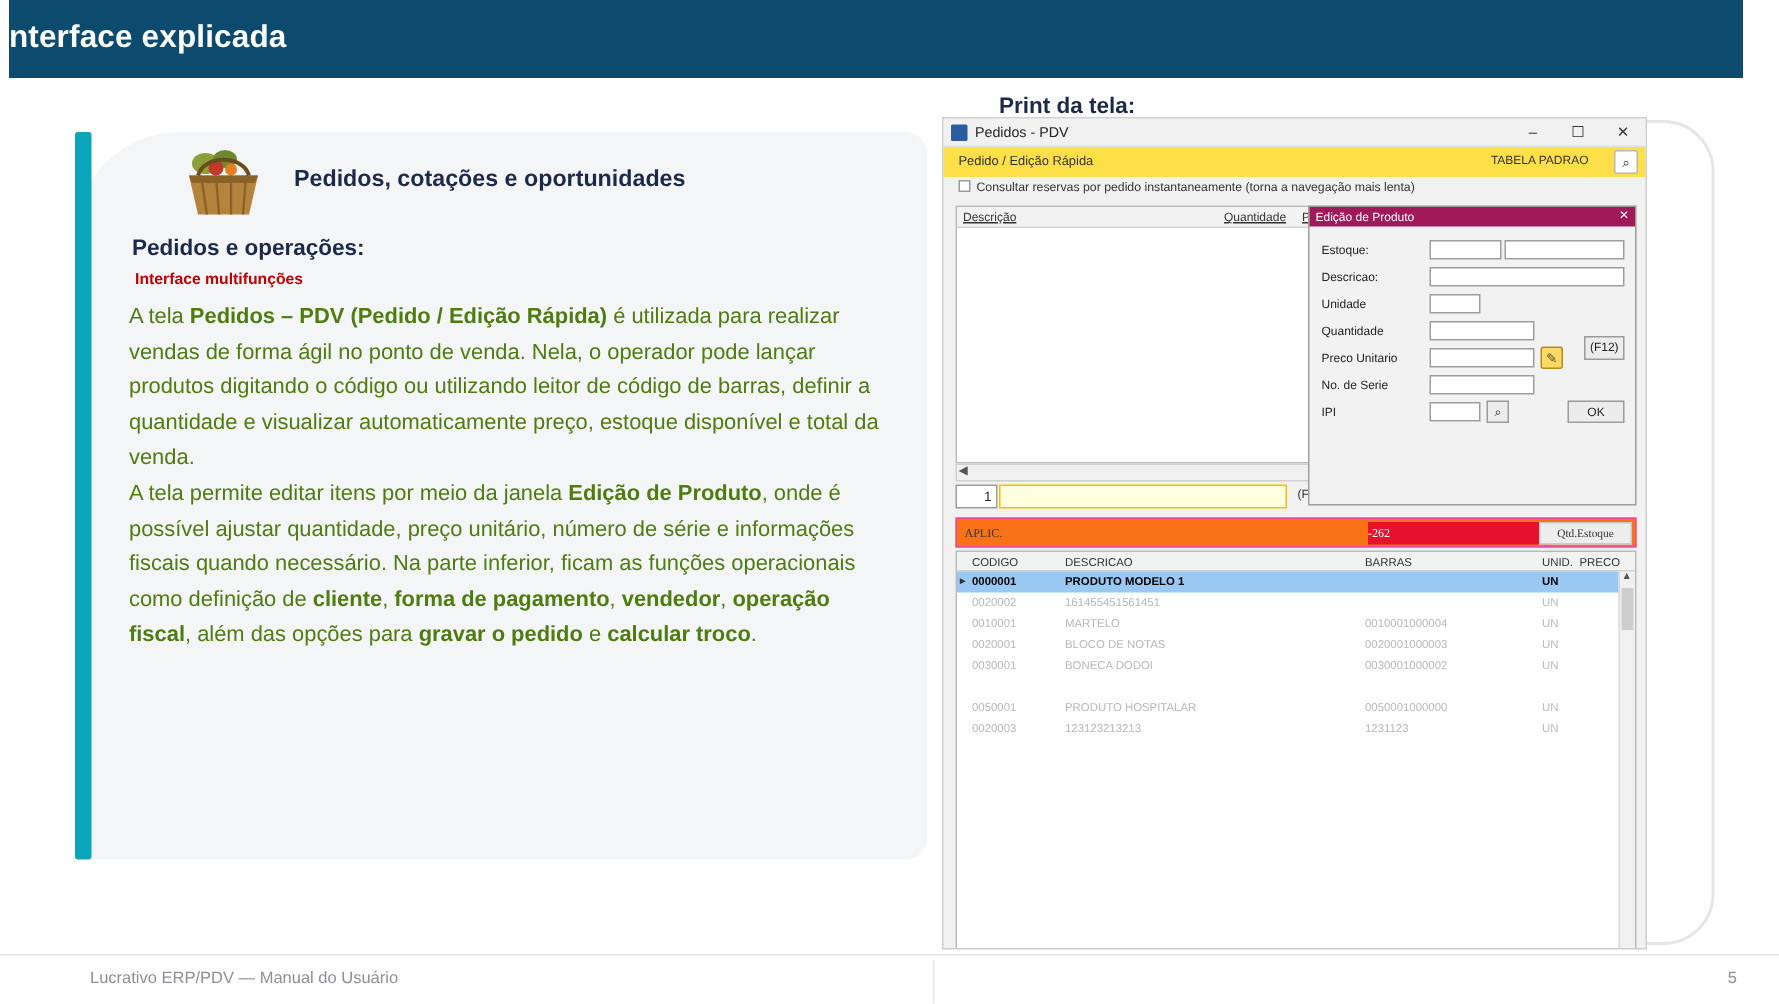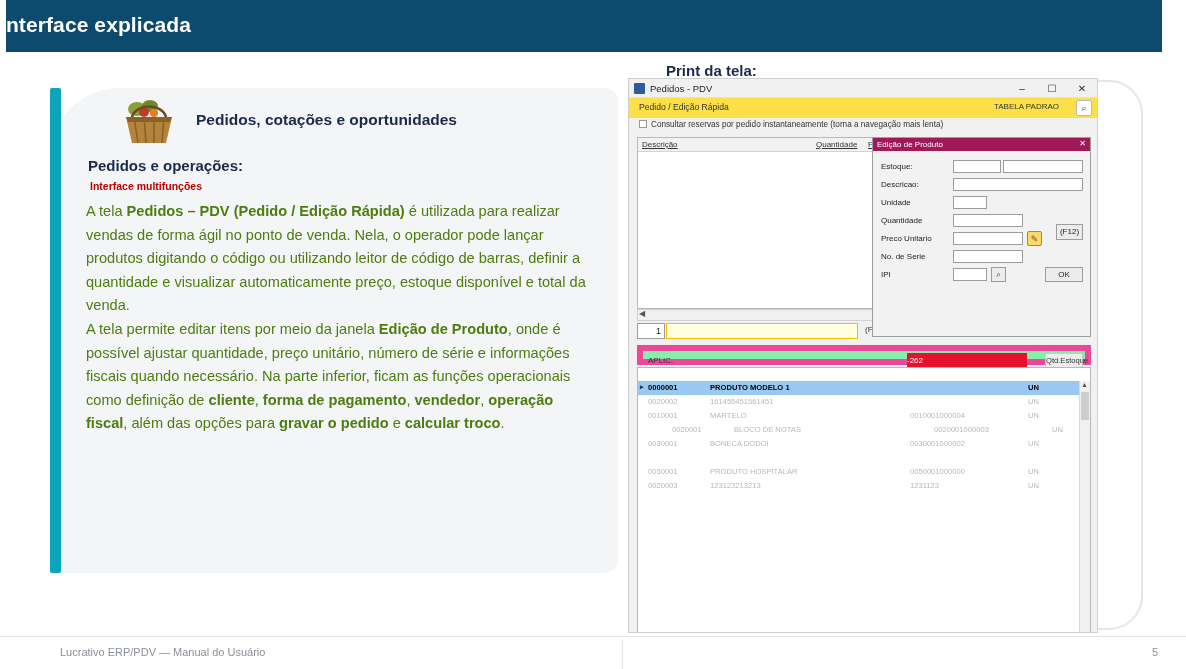--- a/index.html
+++ b/index.html
@@ -186,30 +186,30 @@
   }
   .dlg-icon {
     position: absolute; width: 15px; height: 15px; background: #ffd966;
     border: 1px solid #b08a20; border-radius: 2px;
     font-size: 9px; text-align: center; line-height: 14px; color: #553;
   }
 
   
   .aplic-bar {
     position: absolute; left: 8px; top: 266px; width: 454px; height: 20px;
-    background: #86efac; border: 6px solid #ec4899;
+    background: #f97316; border: 1px solid #ec4899; font-family: Liberation Serif, serif;
   }
   .aplic-bar .lbl { position: absolute; left: 5px; top: 5px; font-size: 8px; color: #333; }
   .red-total {
     position: absolute; right: 58px; top: 2px; width: 120px; height: 15px;
     background: #e8112d; color: #fff; font-size: 8px; 
     padding-right: 6px; line-height: 15px;
   }
   .qtd-est {
-    position: absolute; right: 2px; top: 2px; width: 38px; height: 15px;
+    position: absolute; right: 2px; top: 2px; width: 62px; height: 15px;
     background: #ededed; border: 1px solid #c9c9c9;
     font-size: 7.6px; color: #333; text-align: center; line-height: 14px;
   }
 
   
   .ptable {
     position: absolute; left: 8px; top: 288px; width: 454px; height: 278px;
     background: #fff; border: 1px solid #b9b9b9;
   }
   .ptable .thead {
@@ -365,41 +365,48 @@
     <div class="dlg-btn" style="left:172px; top:129px; width:38px; height:15px; line-height:14px;">OK</div>
   </div>
 
   <div class="aplic-bar">
     <div class="lbl">APLIC.</div>
     <div class="red-total">-262</div>
     <div class="qtd-est">Qtd.Estoque</div>
   </div>
 
   <div class="ptable">
+    <div class="thead">
+      <span class="col-code">CODIGO</span>
+      <span class="col-desc">DESCRICAO</span>
+      <span class="col-barras">BARRAS</span>
+      <span class="col-unid">UNID.</span>
+      <span class="col-preco">PRECO</span>
+    </div>
 
     <div class="prow sel" style="top:13px;">
       <span class="marker">▸</span>
       <span class="col-code">0000001</span>
       <span class="col-desc">PRODUTO MODELO 1</span>
       <span class="col-barras"></span>
       <span class="col-unid">UN</span>
     </div>
     <div class="prow" style="top:27px;">
       <span class="col-code">0020002</span>
       <span class="col-desc">161455451561451</span>
       <span class="col-barras"></span>
       <span class="col-unid">UN</span>
     </div>
     <div class="prow" style="top:41px;">
       <span class="col-code">0010001</span>
       <span class="col-desc">MARTELO</span>
       <span class="col-barras">0010001000004</span>
       <span class="col-unid">UN</span>
     </div>
-    <div class="prow" style="top:55px;margin-left:24px;">
+    <div class="prow" style="top:55px;">
       <span class="col-code">0020001</span>
       <span class="col-desc">BLOCO DE NOTAS</span>
       <span class="col-barras">0020001000003</span>
       <span class="col-unid">UN</span>
     </div>
     <div class="prow" style="top:69px;">
       <span class="col-code">0030001</span>
       <span class="col-desc">BONECA DODOI</span>
       <span class="col-barras">0030001000002</span>
       <span class="col-unid">UN</span>

